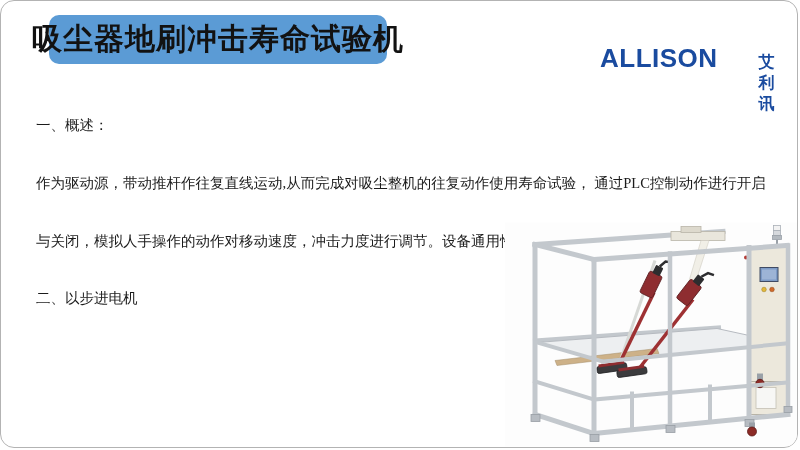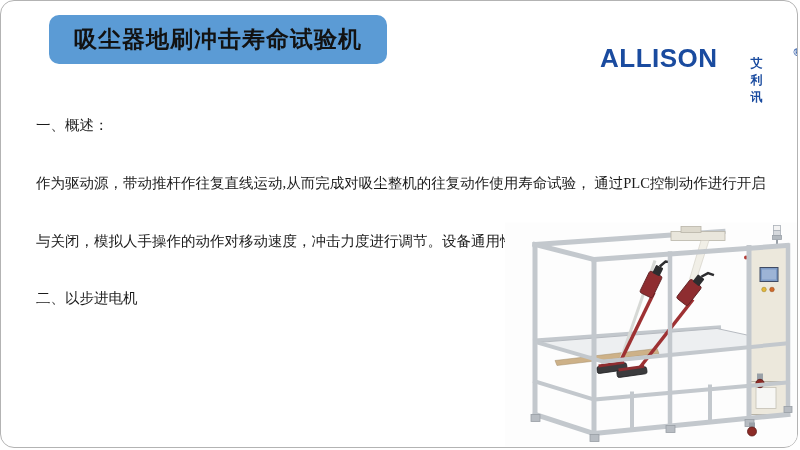--- a/index.html
+++ b/index.html
@@ -8,28 +8,28 @@
   .page {
     position:relative; width:798px; height:448px; margin:0;
     background:#ffffff; border:1px solid #b3b3b3; border-radius:14px; overflow:hidden;
   }
   .banner {
     position:absolute; left:48px; top:14px; width:338px; height:49px;
     background:#5B9BD5; border-radius:10px;
     display:flex; align-items:center; justify-content:center;
   }
   .banner .banner-text {
-    font-size:23px; font-weight:bold; color:#121212; letter-spacing:1px; white-space:pre;
+    font-size:30px; font-weight:bold; color:#121212; letter-spacing:1px; white-space:pre;
   }
   .logo {
     position:absolute; left:599px; top:42px; display:flex; align-items:baseline;
     color:#1A4B9F; font-family:"Liberation Sans","DejaVu Sans",sans-serif; font-weight:bold;gap:29px;
   }
   .logo .latin { font-size:26px; letter-spacing:0.5px; }
-  .logo .cjk   { font-size:12px; margin-left:4px; letter-spacing:1px; }
+  .logo .cjk   { font-size:16px; margin-left:12px; letter-spacing:1px; }
   .logo .reg   { font-size:10px; position:relative; top:-11px; margin-left:1px; }
   .content {
     position:absolute; left:35px; top:77px; width:748px;
     font-size:14.5px; line-height:19.2px; color:#1b1b1b; white-space:pre;
   }
   .content .indent { padding-left:14px; }
   .photo { position:absolute; left:504px; top:221px; width:292px; height:225px; }
   .photo svg { display:block; }
 </style>
 </head>

